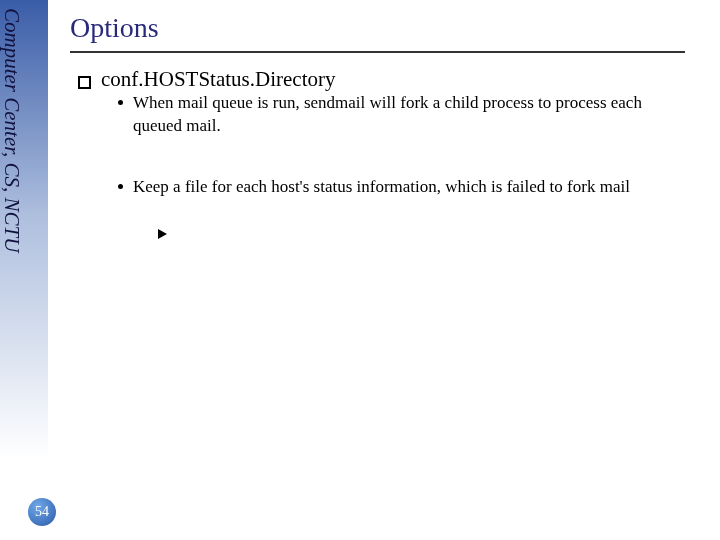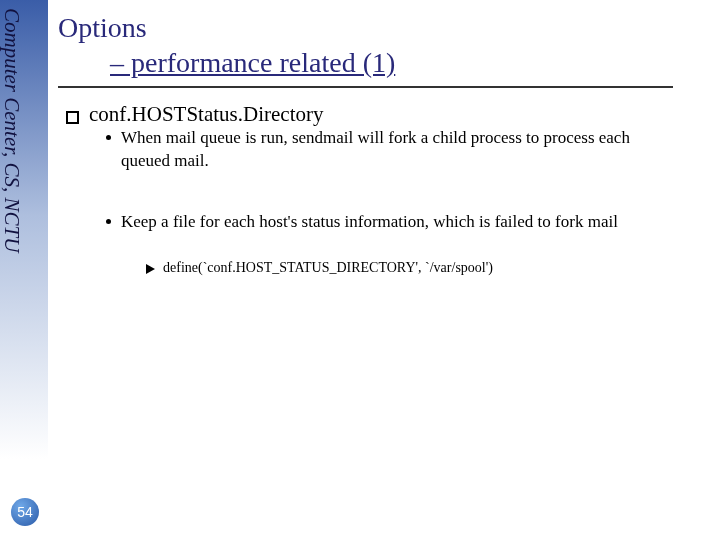--- a/index.html
+++ b/index.html
@@ -27,36 +27,36 @@
     transform-origin: left top;
     transform: rotate(90deg);
     font-family: "Times New Roman", serif;
     font-style: italic;
     font-size: 21px;
     color: #11113f;
     white-space: nowrap;
   }
   .page-num {
     position: absolute;
-    left: 11px;
+    left: 28px;
     bottom: 14px;
     width: 28px;
     height: 28px;
     border-radius: 50%;
     background: radial-gradient(circle at 35% 30%, #6fa8e8, #2a5aa8);
     color: #fff;
-    font-family: Liberation Sans, sans-serif;
+    font-family: Liberation Serif, serif;
     font-size: 14px;
     display: flex;
     align-items: center;
     justify-content: center;
   }
   .content {
     position: absolute;
-    left: 58px;
+    left: 70px;
     top: 10px;
     right: 20px;
   }
   .title {
     color: #29297a;
     font-size: 28px;
     line-height: 1.25;
     margin-bottom: 6px;
   }
   .title-line2 {
@@ -136,21 +136,20 @@
 
 <div class="sidebar">
   <div class="vtext">Computer Center, CS, NCTU</div>
 </div>
 
 <div class="page-num">54</div>
 
 <div class="content">
   <div class="title">
     <div>Options</div>
-    <div class="title-line2">– performance related (1)</div>
   </div>
   <hr class="hr">
 
   <div class="bullet-row">
     <div class="square-bullet"></div>
     <div class="bullet-text">conf.HOSTStatus.Directory</div>
   </div>
 
   <div class="sub-list">
     <div class="sub-item">
@@ -165,15 +164,14 @@
       <div class="sub-text">Keep a file for each host's status information, which is failed to fork mail</div>
     </div>
 
 
     <div class="gap"></div>
 
   </div>
 
   <div class="sub-sub">
     <div class="tri"></div>
-    <div class="sub-sub-text">define(`conf.HOST_STATUS_DIRECTORY', `/var/spool')</div>
   </div>
 </div>
 
 </body></html>

